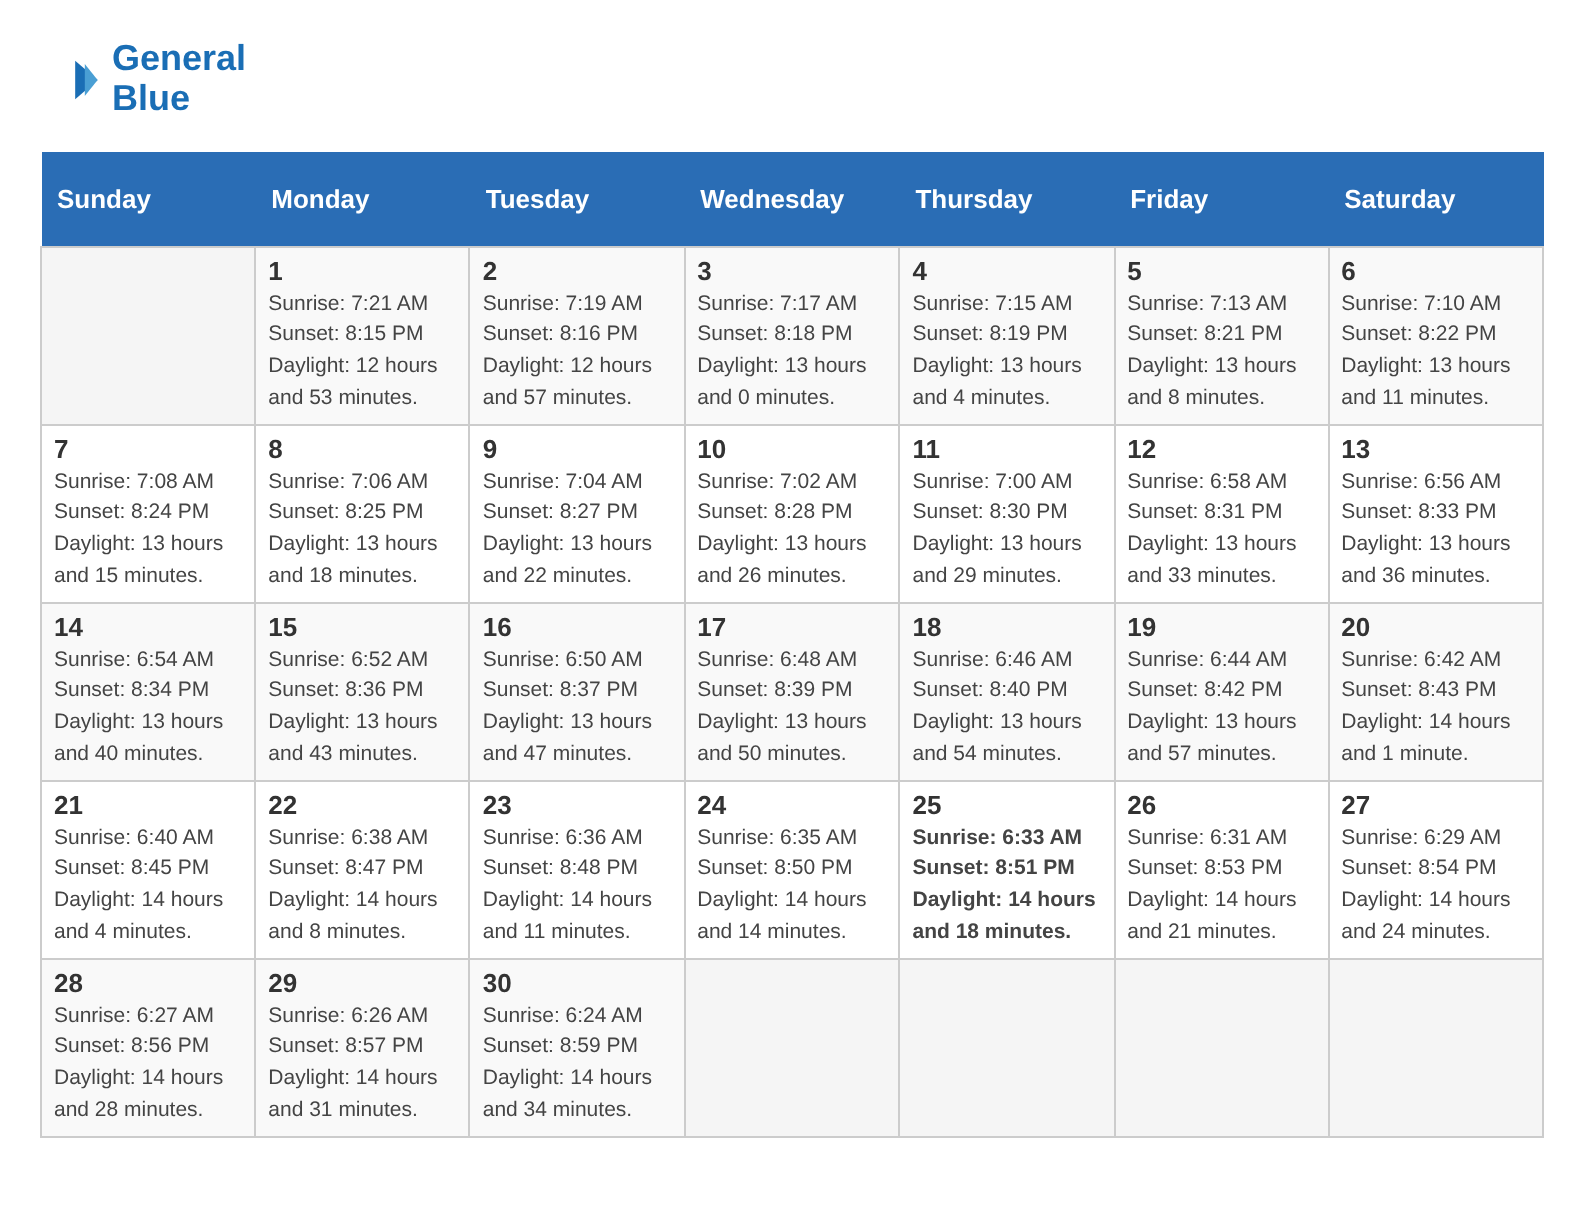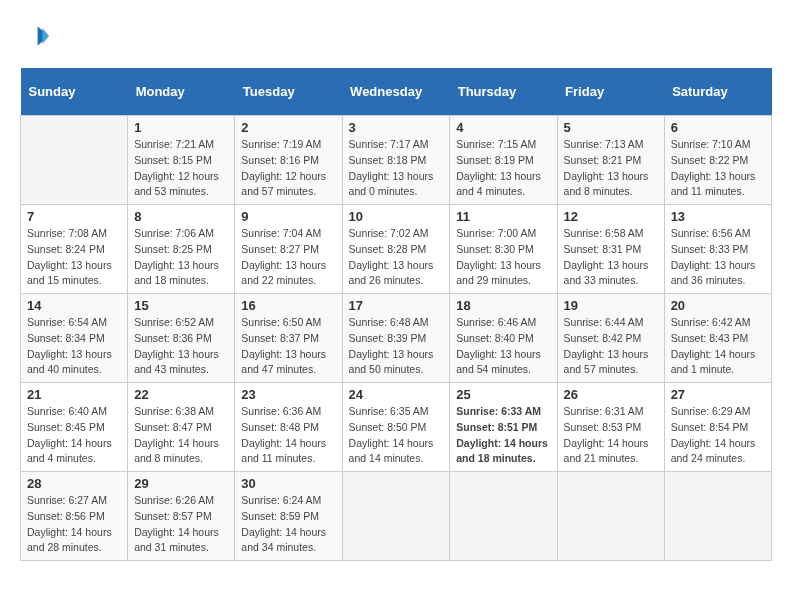--- a/index.html
+++ b/index.html
@@ -89,20 +89,24 @@
   </style>
 </head>
 <body>
 
 <div class="header">
   <div class="logo">
     <svg class="logo-icon" viewBox="0 0 40 40">
       <polygon points="22,8 36,20 22,32" fill="#1a6eb5"></polygon>
       <polygon points="28,10 36,20 28,30" fill="#4a9fd4"></polygon>
     </svg>
+    <div class="logo-text">
+      <span>General</span><br>
+      <span style="color:#1a6eb5">Blue</span>
+    </div>
   </div>
   <div class="title-block">
     <div class="month-title"></div>
     <div class="location"></div>
   </div>
 </div>
 
 <table>
   <thead>
     <tr>

